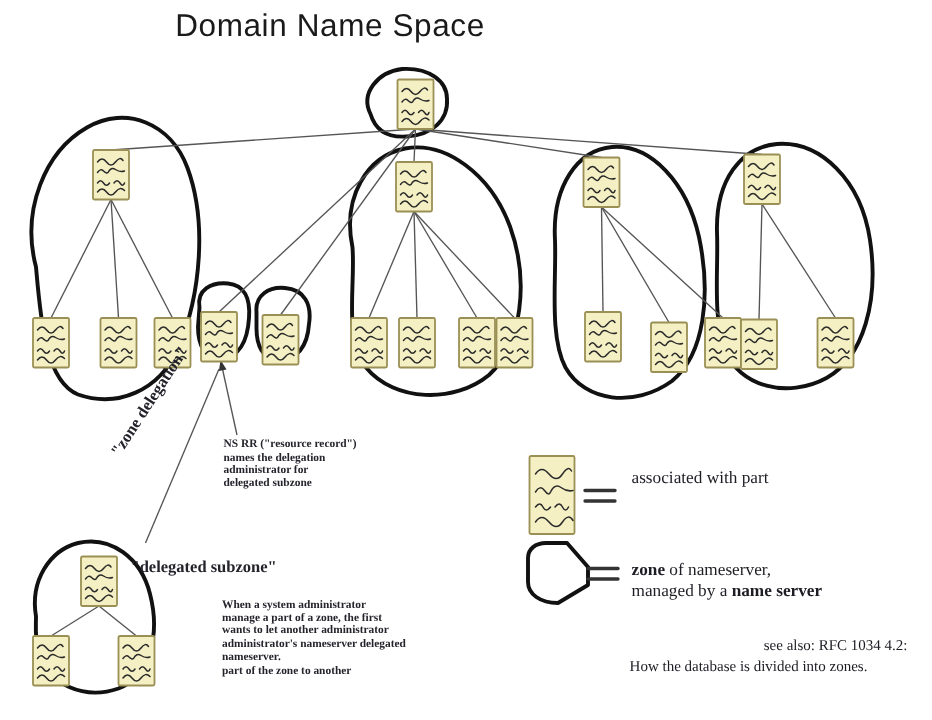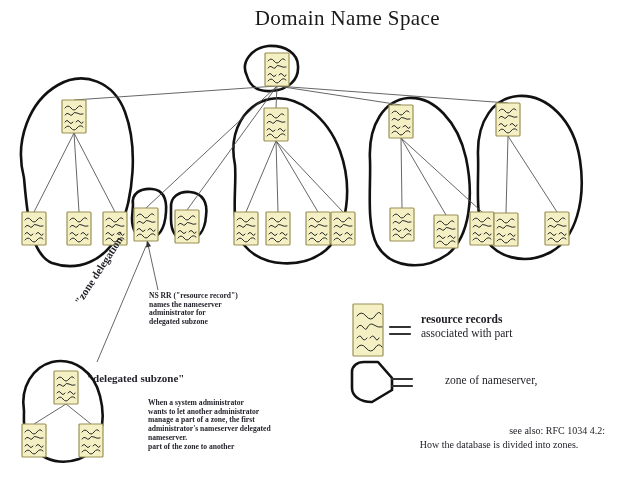--- a/index.html
+++ b/index.html
@@ -9,22 +9,22 @@
     background:#ffffff;
     font-family:"Liberation Serif", serif;
     color:#111;
     overflow:hidden;
     position:relative;
   }
   #canvas{position:absolute;left:0;top:0;width:621px;height:480px;}
   .diagram-title{
     position:absolute;
     left:0;top:6px;width:440px;
-    text-align:right;
-    font-family:Liberation Serif, serif;
+    text-align:center;
+    font-family:Liberation Sans, sans-serif;
     font-size:21px;
     letter-spacing:.4px;
     color:#1a1a1a;
     white-space:nowrap;
   }
   .txt{position:absolute;font-family:"Liberation Serif", serif;color:#2b2b2b;}
   .ns-note{
     left:149px;top:292px;width:96px;
     font-size:7.6px;line-height:8.6px;font-weight:bold;
     color:#24242c;
@@ -46,21 +46,21 @@
     font-size:7.6px;line-height:8.7px;color:#24242c;
     font-weight:bold;
     margin-left:35px;
   }
   .legend-text{
     font-family:"Liberation Serif", serif;
     color:#1d1d24;
   }
   .legend-rr{left:421px;top:313px;font-size:11.5px;line-height:13.5px;}
   .legend-zone{left:421px;top:374px;font-size:11.5px;line-height:13.5px;}
-  .legend-text b{font-weight:normal;margin-left:24px;}
+  .legend-text b{font-weight:bold;}
   .see-also{
     left:381px;top:424px;width:236px;
     text-align:center;
     font-size:10px;line-height:14px;color:#1d1d24;
   }
   .see-also div{display:block;}
   .see-also .l1{text-align:right;padding-right:12px;}
   .see-also .l2{}
 </style>
 </head>
@@ -207,42 +207,42 @@
   <g>
     <line x1="392" y1="379" x2="412" y2="379" class="legend-eq"></line>
     <line x1="392" y1="386" x2="412" y2="386" class="legend-eq"></line>
   </g>
 </svg>
 
 <div class="diagram-title">Domain Name Space</div>
 
 <div class="txt ns-note">
   <div>NS RR ("resource record")</div>
-  <div>names the nameserver</div>
+  <div>names the delegation</div>
   <div>administrator for</div>
   <div>delegated subzone</div>
 </div>
 
 <div class="txt delegated-label">"delegated subzone"</div>
 <div class="txt zone-deleg-label">"zone delegation"</div>
 
 <div class="txt para">
   <div>When a system administrator</div>
+  <div>manage a part of a zone, the first</div>
   <div>wants to let another administrator</div>
-  <div>manage a part of a zone, the first</div>
   <div><span id="expl4a">administrator's nameserver <b>delegated</b></span></div>
   <div>nameserver.</div>
   <div>part of the zone to another</div>
 </div>
 
 <div class="txt legend-text legend-rr">
-  <div style="font-weight:bold">resource records</div>
   <div>associated with part</div>
 </div>
 
 <div class="txt legend-text legend-zone">
   <div><b id="lz1b">zone</b><span id="lz1r"> of nameserver,</span></div>
+  <div><span id="lz2p">managed by a </span><b id="lz2b">name server</b></div>
 </div>
 
 <div class="txt see-also">
   <div class="l1">see also: RFC 1034 4.2:</div>
   <div class="l2">How the database is divided into zones.</div>
 </div>
 
 </body></html>

